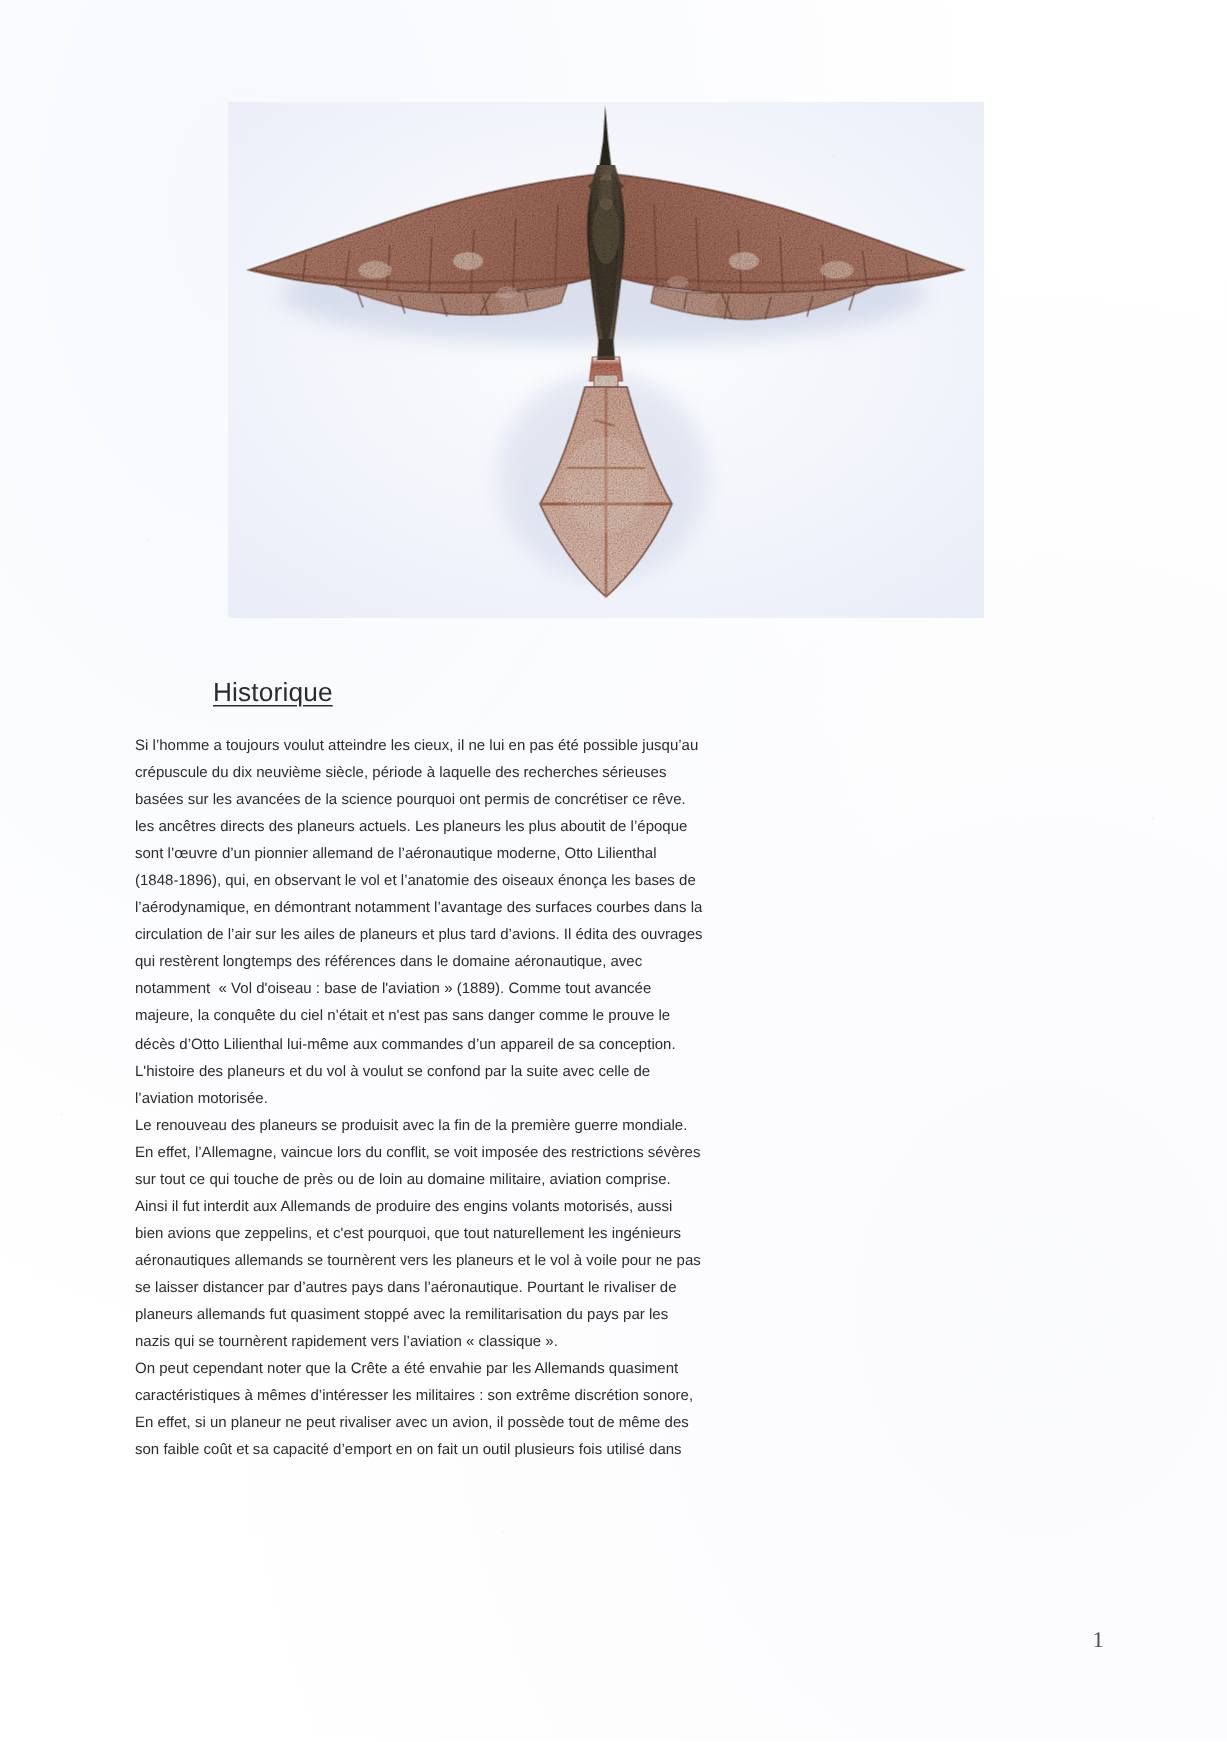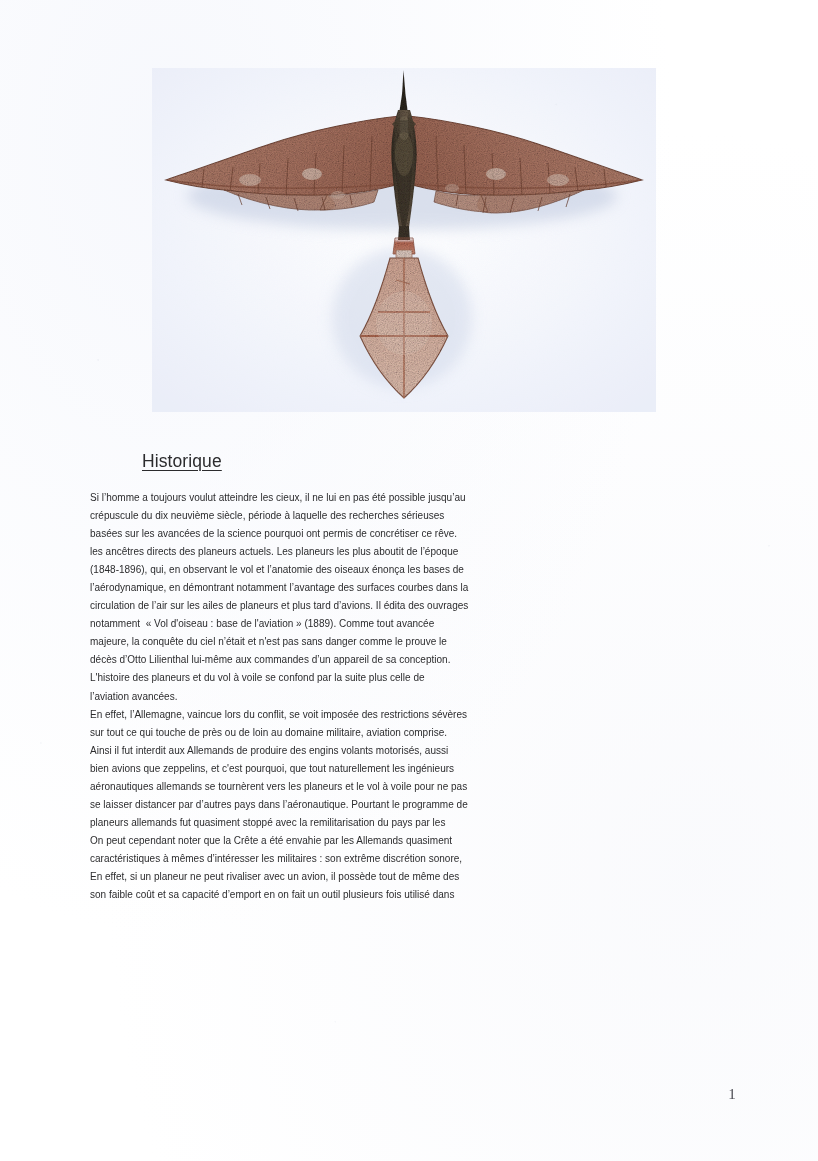--- a/index.html
+++ b/index.html
@@ -281,35 +281,39 @@
     </svg>
   </div>
 
   <div class="heading">Historique</div>
 
   <div class="body-text">
     <span class="line">Si l’homme a toujours voulut atteindre les cieux, il ne lui en pas été possible jusqu’au</span>
     <span class="line">crépuscule du dix neuvième siècle, période à laquelle des recherches sérieuses</span>
     <span class="line">basées sur les avancées de la science pourquoi ont permis de concrétiser ce rêve.</span>
     <span class="line">les ancêtres directs des planeurs actuels. Les planeurs les plus aboutit de l’époque</span>
+    <span class="line">sont l’œuvre d’un pionnier allemand de l’aéronautique moderne, Otto Lilienthal</span>
     <span class="line">(1848-1896), qui, en observant le vol et l’anatomie des oiseaux énonça les bases de</span>
     <span class="line">l’aérodynamique, en démontrant notamment l’avantage des surfaces courbes dans la</span>
     <span class="line">circulation de l’air sur les ailes de planeurs et plus tard d’avions. Il édita des ouvrages</span>
+    <span class="line">qui restèrent longtemps des références dans le domaine aéronautique, avec</span>
     <span class="line">notamment  « Vol d'oiseau : base de l'aviation » (1889). Comme tout avancée</span>
     <span class="line">majeure, la conquête du ciel n’était et n'est pas sans danger comme le prouve le</span>
     <span class="line">décès d’Otto Lilienthal lui-même aux commandes d’un appareil de sa conception.</span>
-    <span class="line">L'histoire des planeurs et du vol à voile se confond par la suite plus celle de</span>
-    <span class="line">l’aviation avancées.</span>
+    <span class="line">L'histoire des planeurs et du vol à voulut se confond par la suite avec celle de</span>
+    <span class="line">l’aviation motorisée.</span>
+    <span class="line">Le renouveau des planeurs se produisit avec la fin de la première guerre mondiale.</span>
     <span class="line">En effet, l’Allemagne, vaincue lors du conflit, se voit imposée des restrictions sévères</span>
     <span class="line">sur tout ce qui touche de près ou de loin au domaine militaire, aviation comprise.</span>
     <span class="line">Ainsi il fut interdit aux Allemands de produire des engins volants motorisés, aussi</span>
     <span class="line">bien avions que zeppelins, et c'est pourquoi, que tout naturellement les ingénieurs</span>
     <span class="line">aéronautiques allemands se tournèrent vers les planeurs et le vol à voile pour ne pas</span>
-    <span class="line">se laisser distancer par d’autres pays dans l’aéronautique. Pourtant le programme de</span>
+    <span class="line">se laisser distancer par d’autres pays dans l’aéronautique. Pourtant le rivaliser de</span>
     <span class="line">planeurs allemands fut quasiment stoppé avec la remilitarisation du pays par les</span>
+    <span class="line">nazis qui se tournèrent rapidement vers l’aviation « classique ».</span>
     <span class="line">On peut cependant noter que la Crête a été envahie par les Allemands quasiment</span>
     <span class="line">caractéristiques à mêmes d’intéresser les militaires : son extrême discrétion sonore,</span>
     <span class="line">En effet, si un planeur ne peut rivaliser avec un avion, il possède tout de même des</span>
     <span class="line">son faible coût et sa capacité d’emport en on fait un outil plusieurs fois utilisé dans</span>
   </div>
 
   <div class="page-number">1</div>
 
   <div class="speckle"></div>
 </div>

